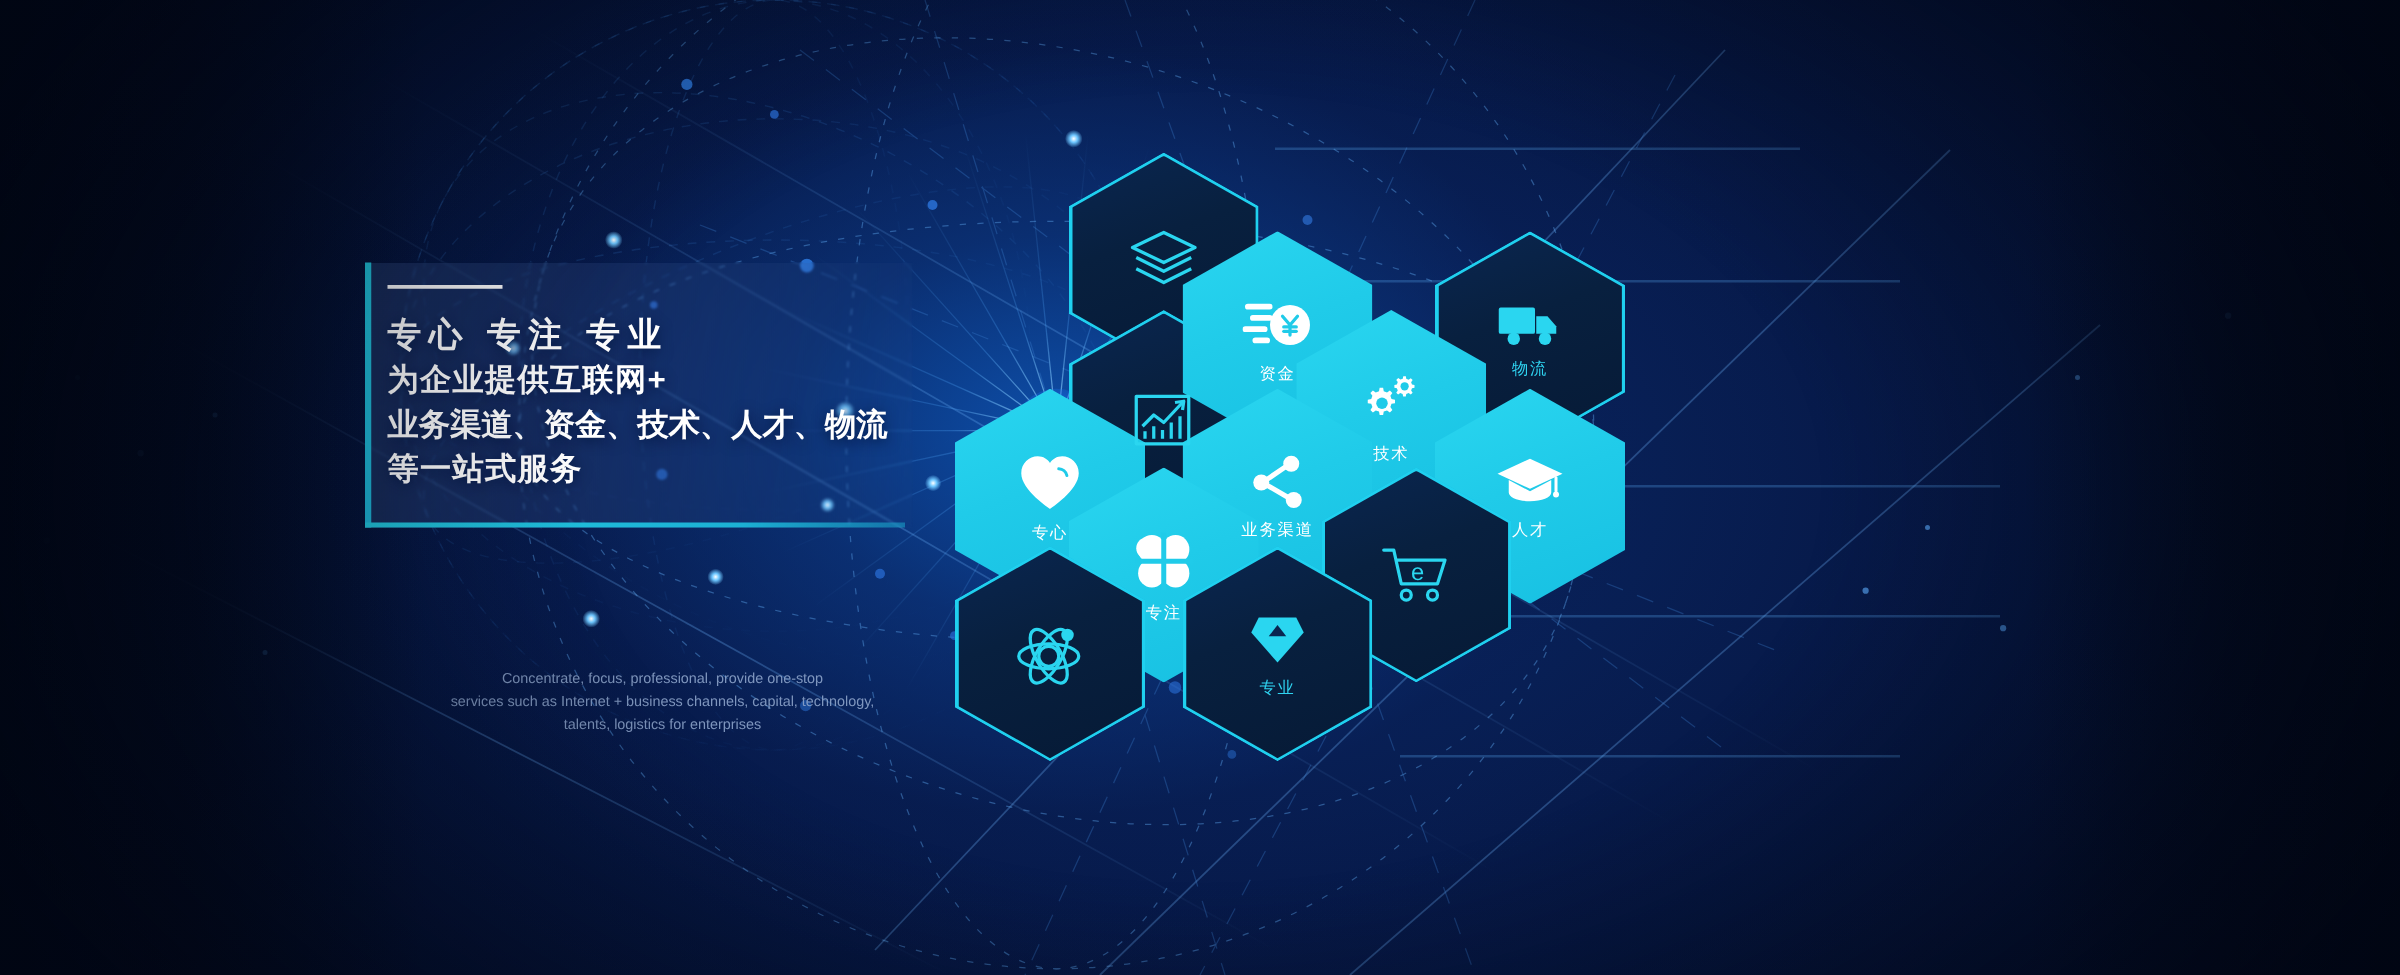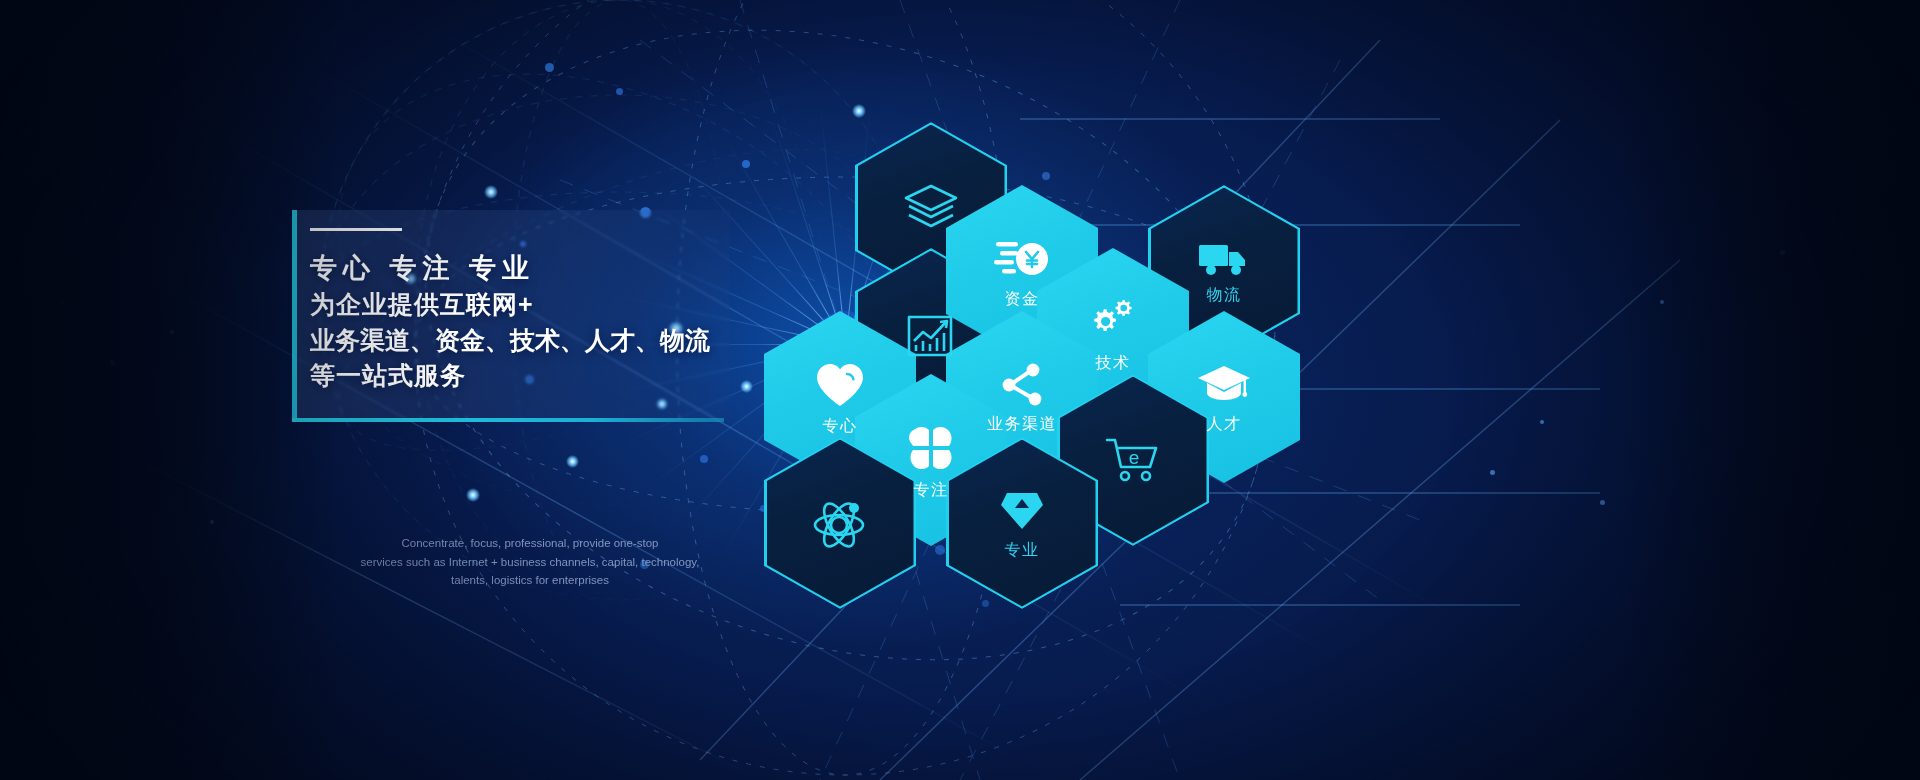--- a/index.html
+++ b/index.html
@@ -68,21 +68,21 @@
     background:linear-gradient(160deg,rgba(18,160,210,.20) 0%,rgba(10,70,140,.13) 100%);}
   .hex.outline .shape::before{content:"";position:absolute;inset:0;
     clip-path:polygon(50% 0%,100% 25%,100% 75%,50% 100%,0% 75%,0% 25%);
     background:#1fd0ef;}
   .hex.outline .shape::after{content:"";position:absolute;inset:2.5px;
     clip-path:polygon(50% 0%,100% 25%,100% 75%,50% 100%,0% 75%,0% 25%);
     background:linear-gradient(160deg,#0a2650 0%,#08203f 40%,#061a36 100%);}
   .hex .inner{position:relative;z-index:3;display:flex;flex-direction:column;
     align-items:center;justify-content:center;gap:9px;}
   .hex .ico{display:block;}
-  .hex .lbl{font-size:16px;letter-spacing:1.5px;line-height:1;}
+  .hex .lbl{font-size:13px;letter-spacing:1.5px;line-height:1;}
   .hex.filled .lbl{color:#ffffff;}
   .hex.outline .lbl{color:#2fd3f0;}
   .hex.noLabel .inner{gap:0;}
 </style>
 </head>
 <body>
 
 <div class="stage">
 
   <div class="bg-base"></div>

